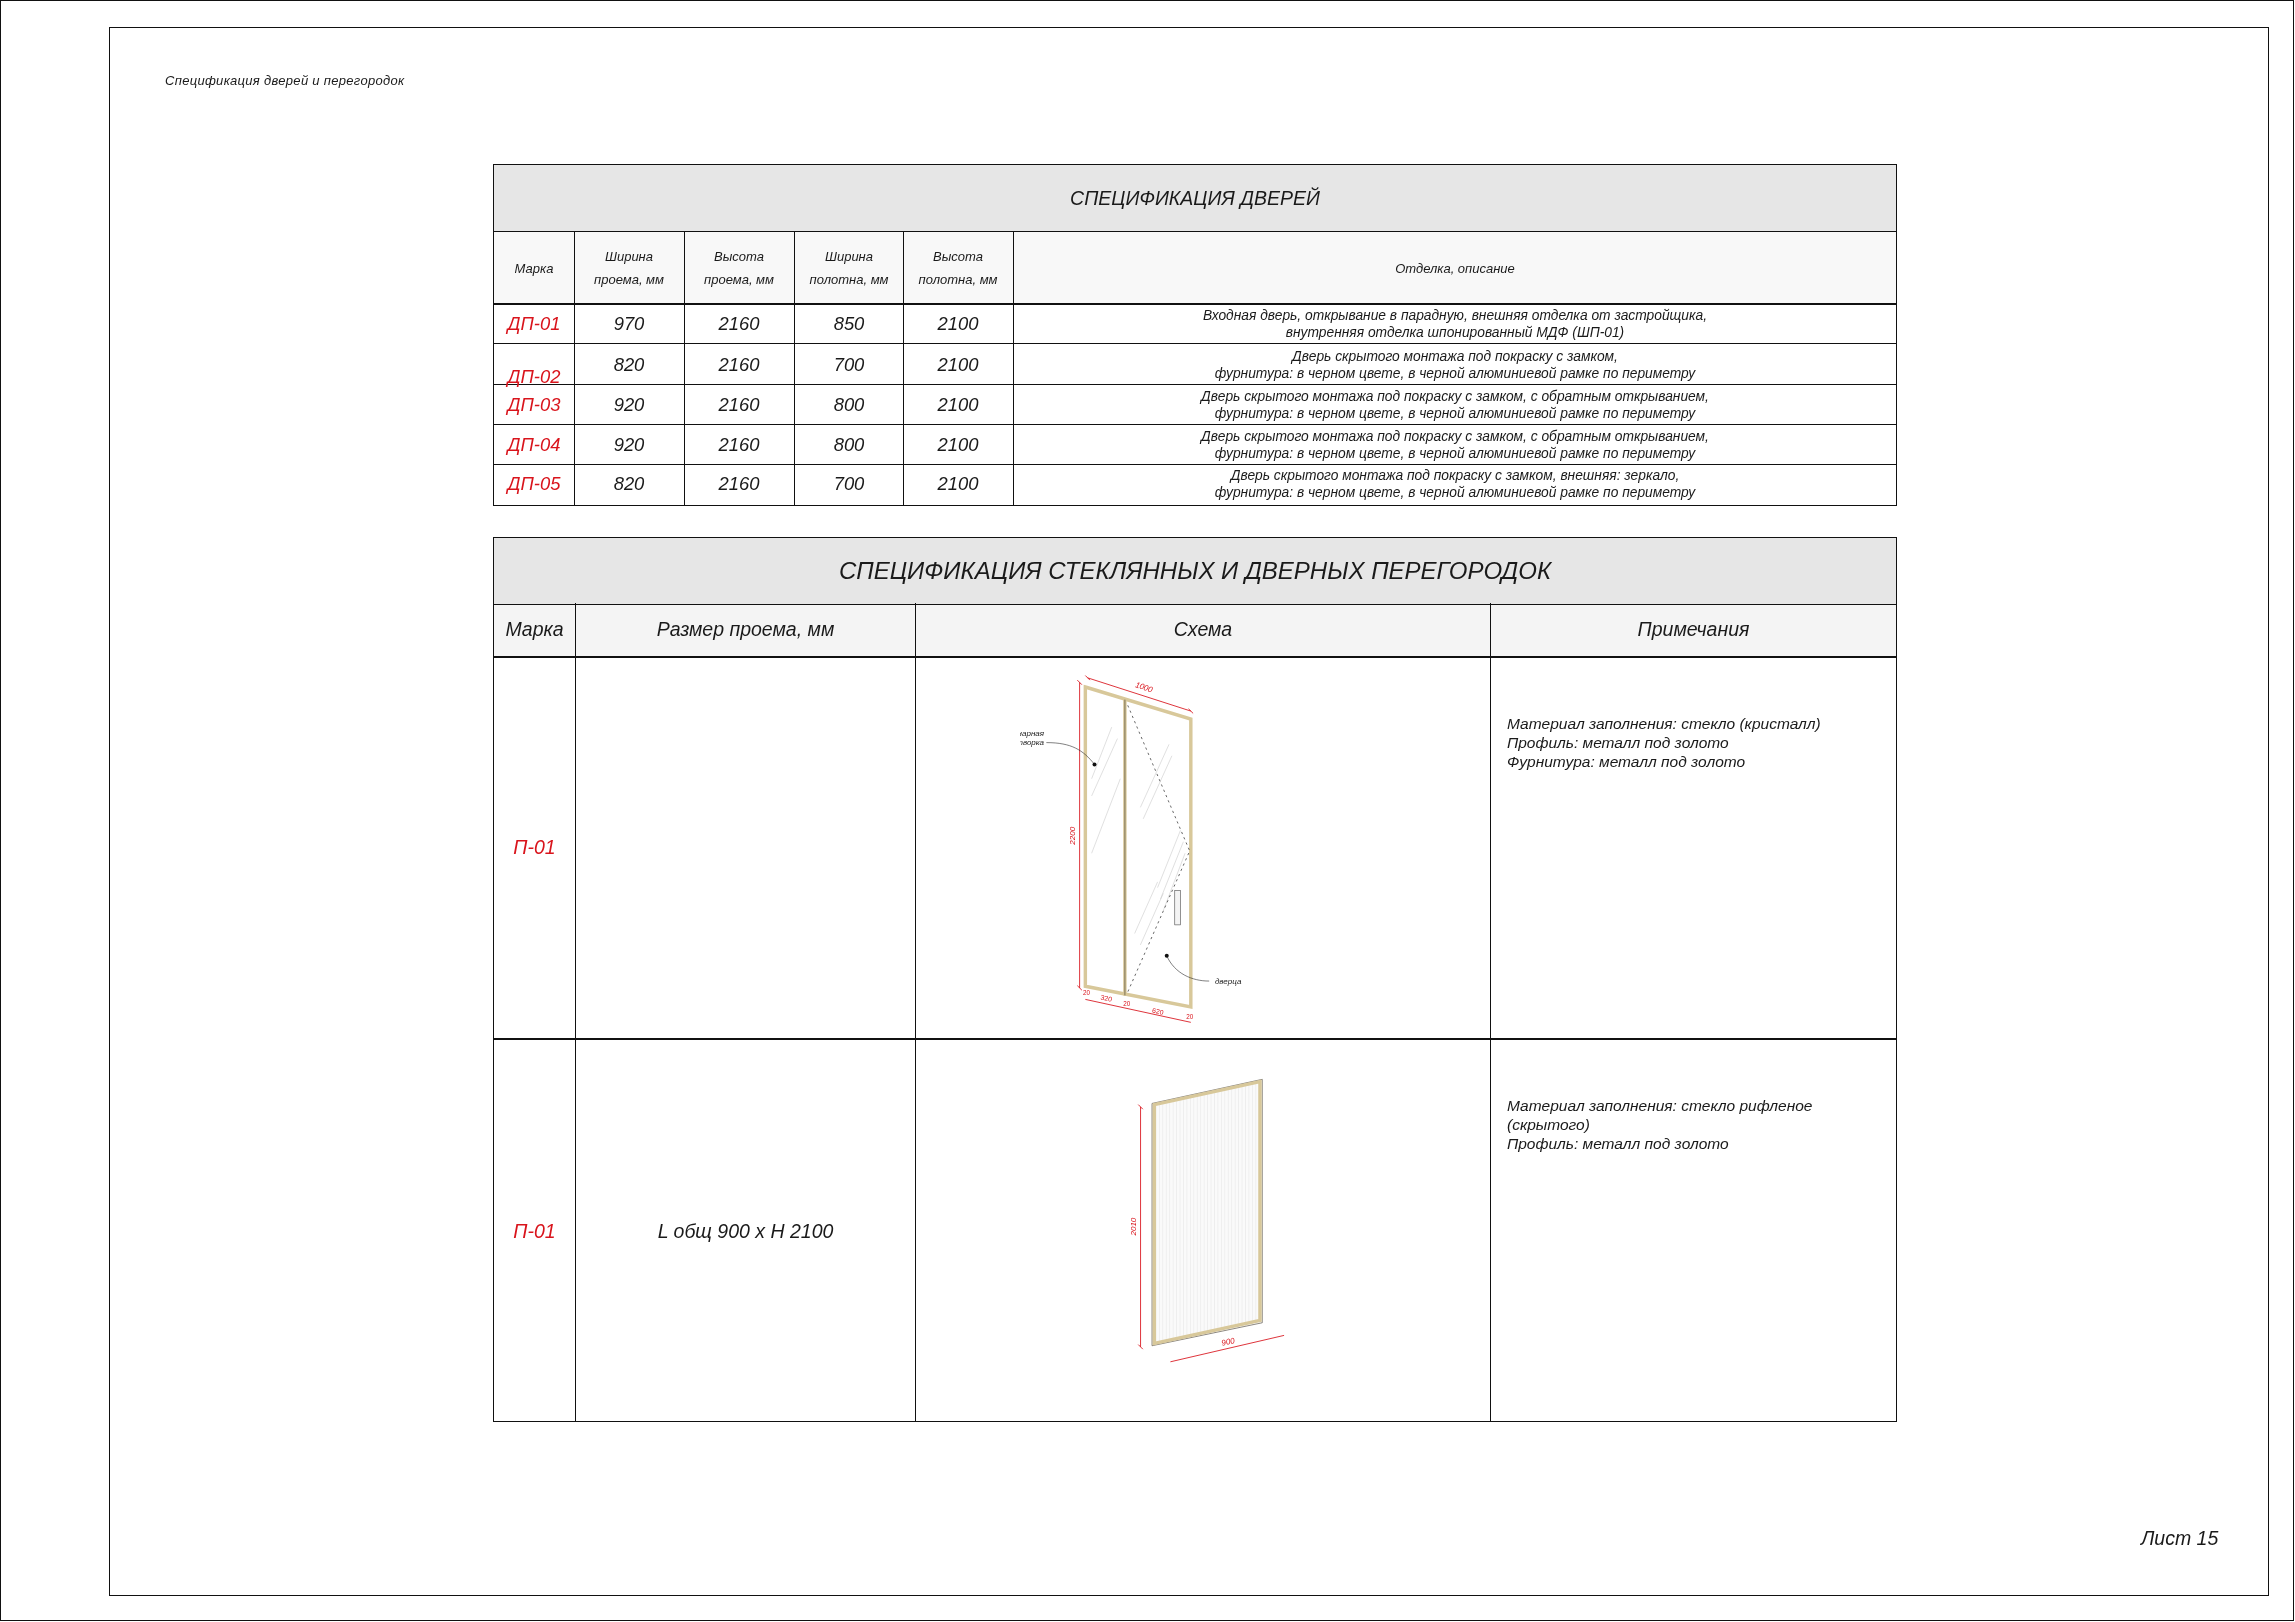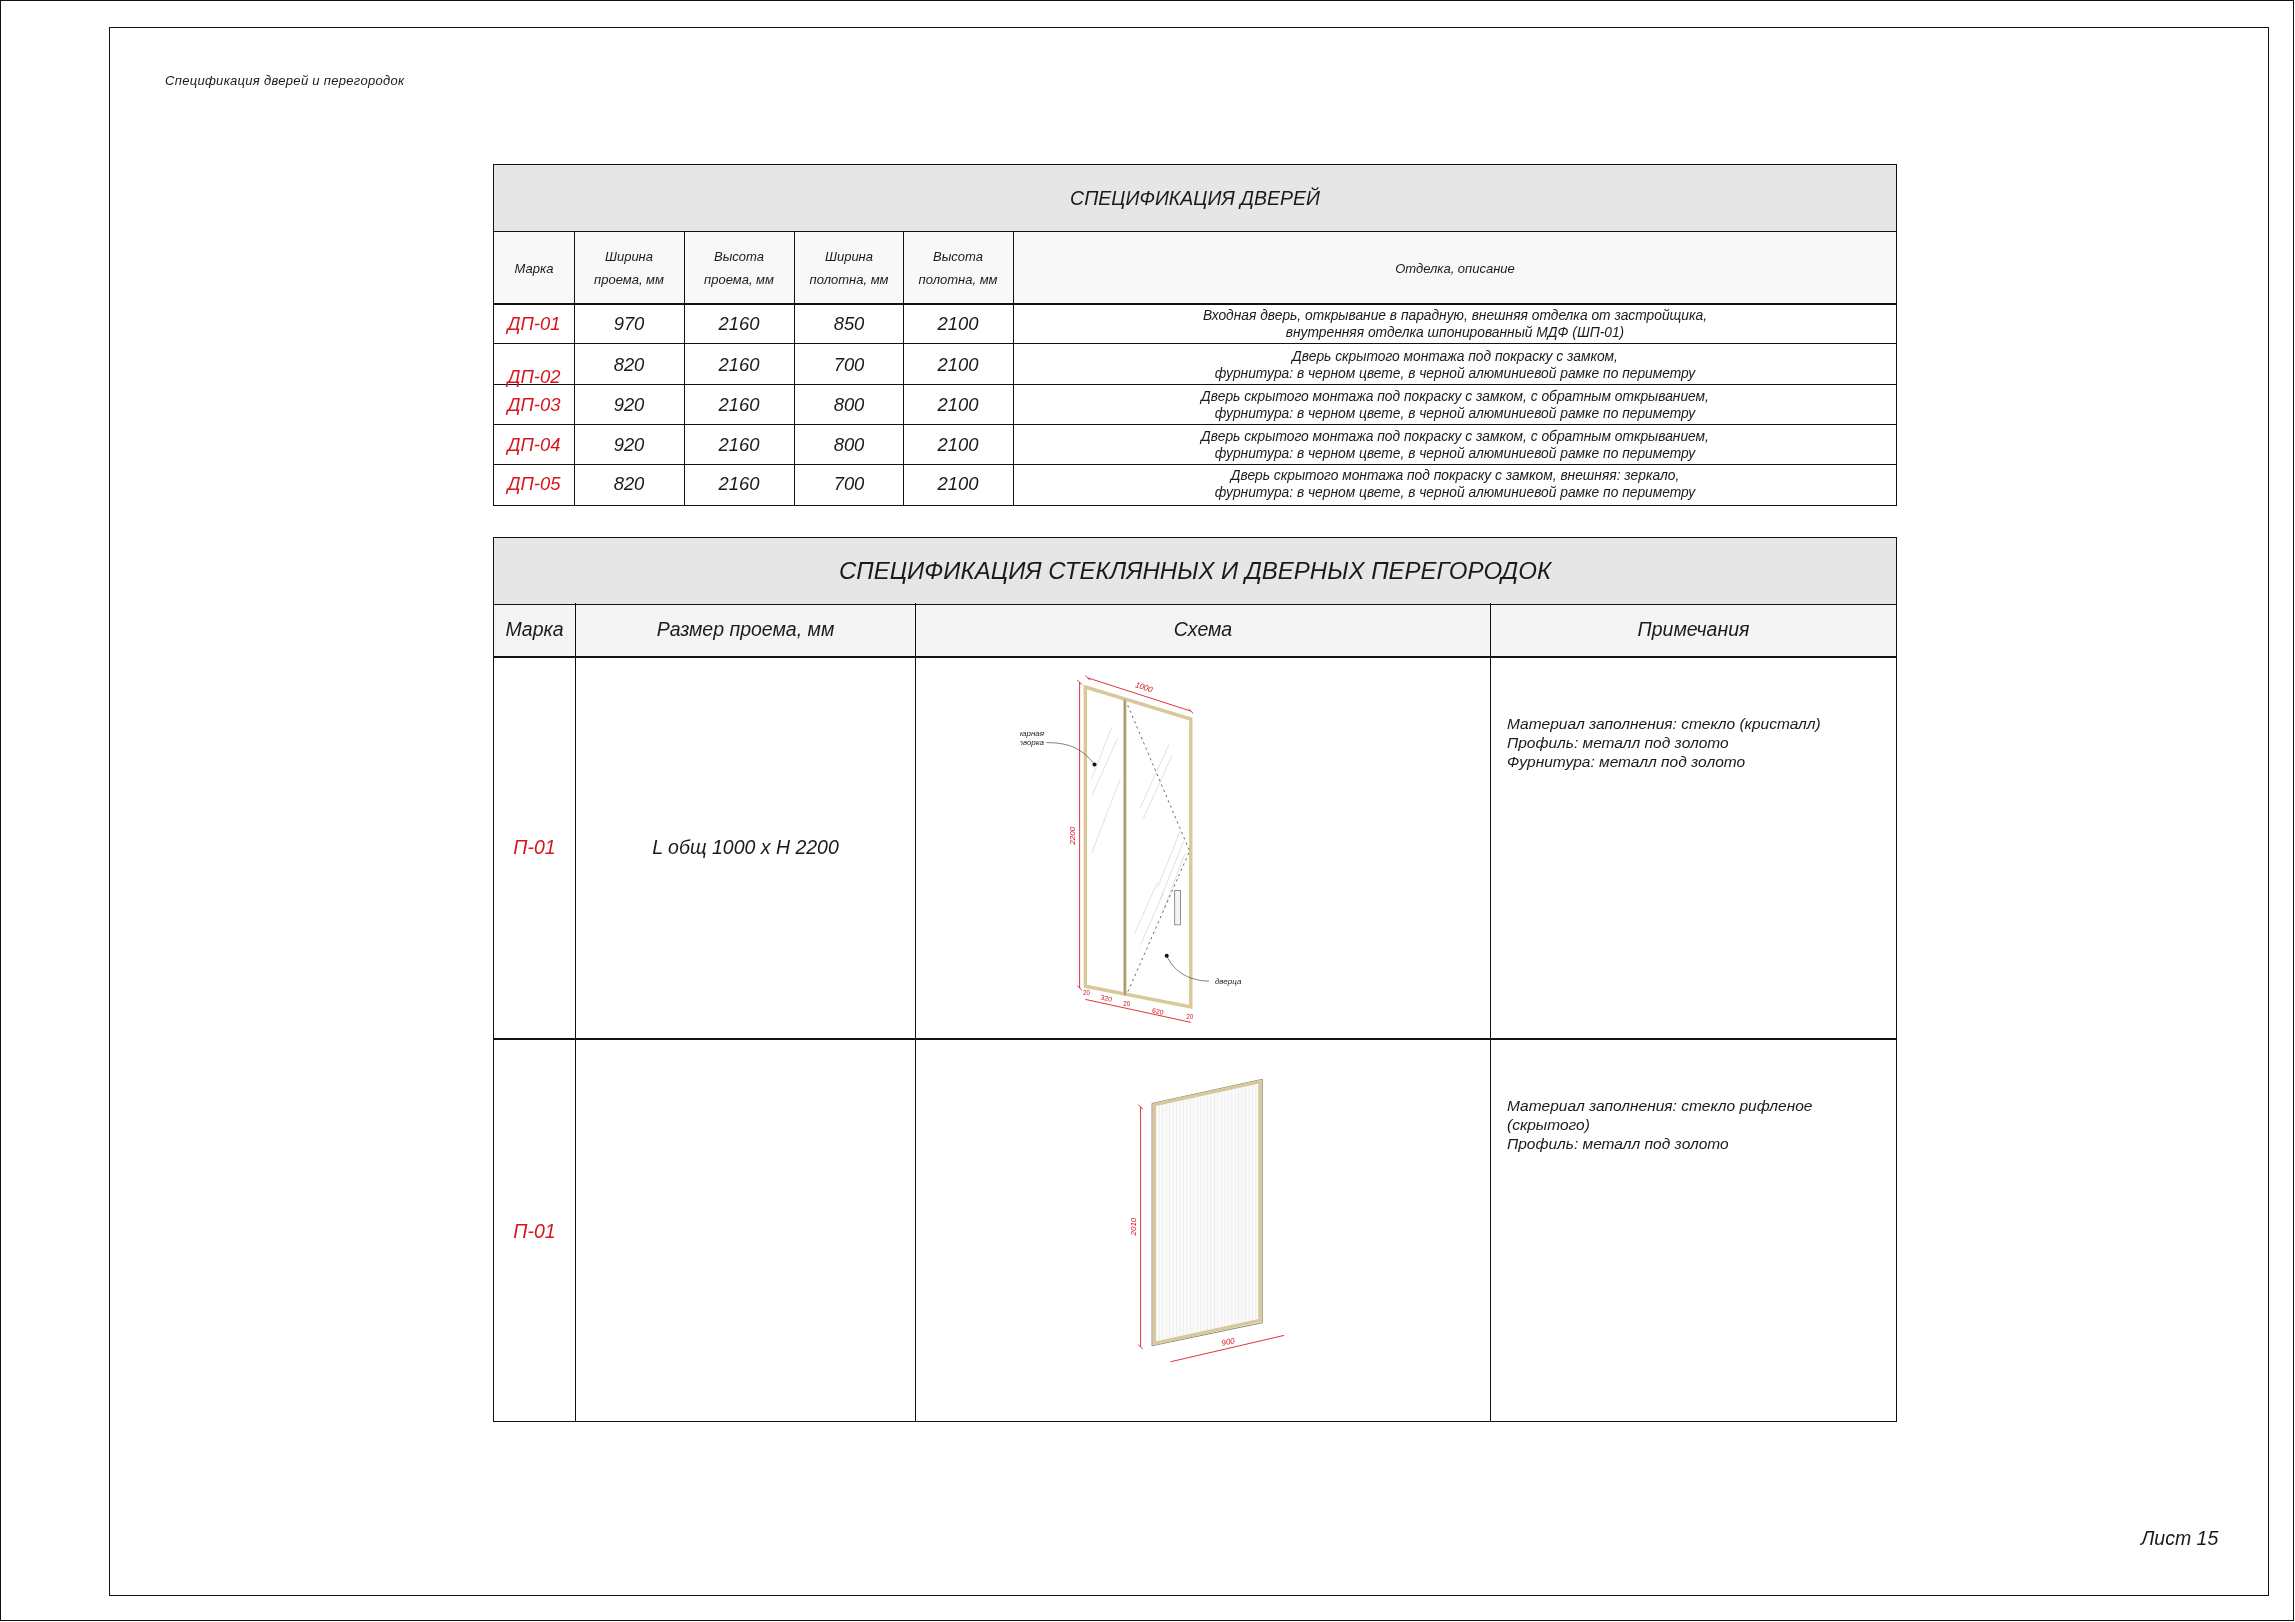--- a/index.html
+++ b/index.html
@@ -130,21 +130,20 @@
 
   <div class="hline" style="top:118px;"></div>
   <div class="hline" style="top:500px;"></div>
 
   <div class="cell hdr-cell" style="left:0; width:81px; top:65px; height:52px;">Марка</div>
   <div class="cell hdr-cell" style="left:422px; width:574px; top:65px; height:52px;">Схема</div>
   <div class="cell hdr-cell" style="left:82px; width:339px; top:65px; height:52px;">Размер проема, мм</div>
   <div class="cell hdr-cell" style="left:997px; right:0; top:65px; height:52px;">Примечания</div>
 
   <div class="cell data-cell mark" style="left:0; width:81px; top:119px; height:380px;">П-01</div>
-  <div class="cell data-cell" style="left:82px; width:339px; top:119px; height:380px;">L общ 1000 х Н 2200</div>
   <div class="note-cell" style="left:1013px; top:176px;">
     <div>Материал заполнения: стекло  (кристалл)</div>
     <div>Профиль: металл под золото</div>
     <div>Фурнитура: металл под золото</div>
   </div>
 
   <svg class="scheme" style="left:526px; top:126px;" width="321" height="367" viewBox="0 0 560 640">
 
     <line x1="118" y1="24" x2="298" y2="82" stroke="#d9141c" stroke-width="1.5"></line>
     <line x1="114" y1="20" x2="122" y2="28" stroke="#d9141c" stroke-width="1.5"></line>
@@ -188,20 +187,21 @@
 
     <line x1="114" y1="585" x2="298" y2="625" stroke="#d9141c" stroke-width="1.5"></line>
     <text x="110" y="578" font-size="11" fill="#d9141c">20</text>
     <text x="140" y="585" font-size="12" fill="#d9141c" transform="rotate(12 140 585)">320</text>
     <text x="180" y="597" font-size="11" fill="#d9141c">20</text>
     <text x="230" y="608" font-size="12" fill="#d9141c" transform="rotate(12 230 608)">620</text>
     <text x="290" y="620" font-size="11" fill="#d9141c">20</text>
   </svg>
 
   <div class="cell data-cell mark" style="left:0; width:81px; top:502px; height:382px;">П-01</div>
+  <div class="cell data-cell" style="left:82px; width:339px; top:502px; height:382px;">L общ 900 х Н 2100</div>
   <div class="note-cell" style="left:1013px; top:558px;">
     <div>Материал заполнения: стекло рифленое</div>
     <div>(скрытого)</div>
     <div>Профиль: металл под золото</div>
   </div>
 
   <svg class="scheme" style="left:620px; top:531px;" width="184" height="333" viewBox="0 0 320 580">
     <defs>
       <pattern id="flutes" width="6" height="10" patternUnits="userSpaceOnUse">
         <rect width="6" height="10" fill="#fafafa"></rect>

